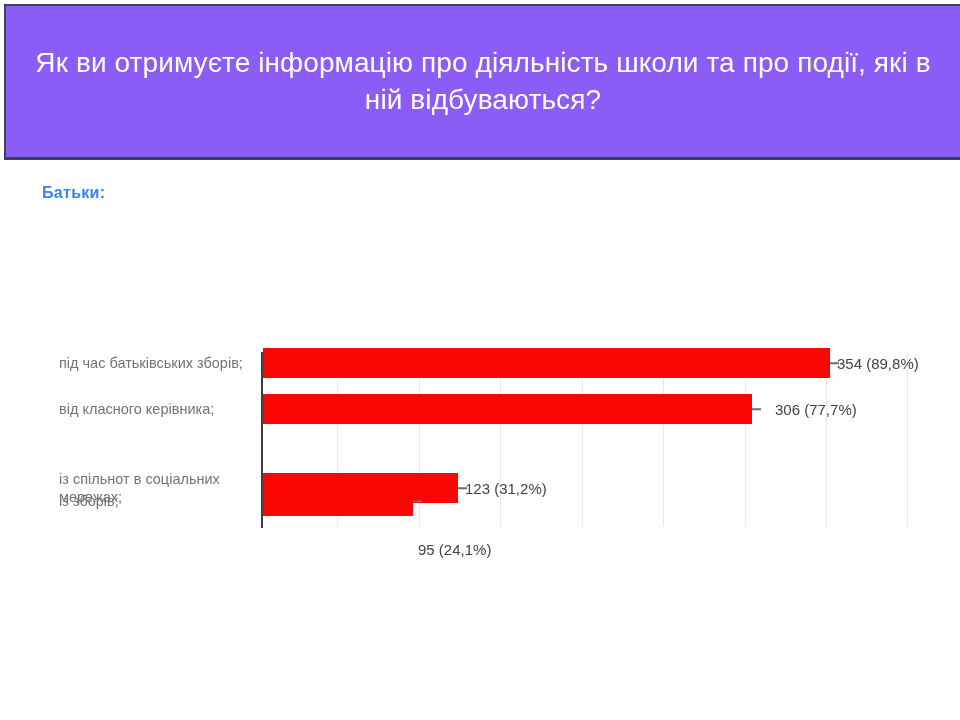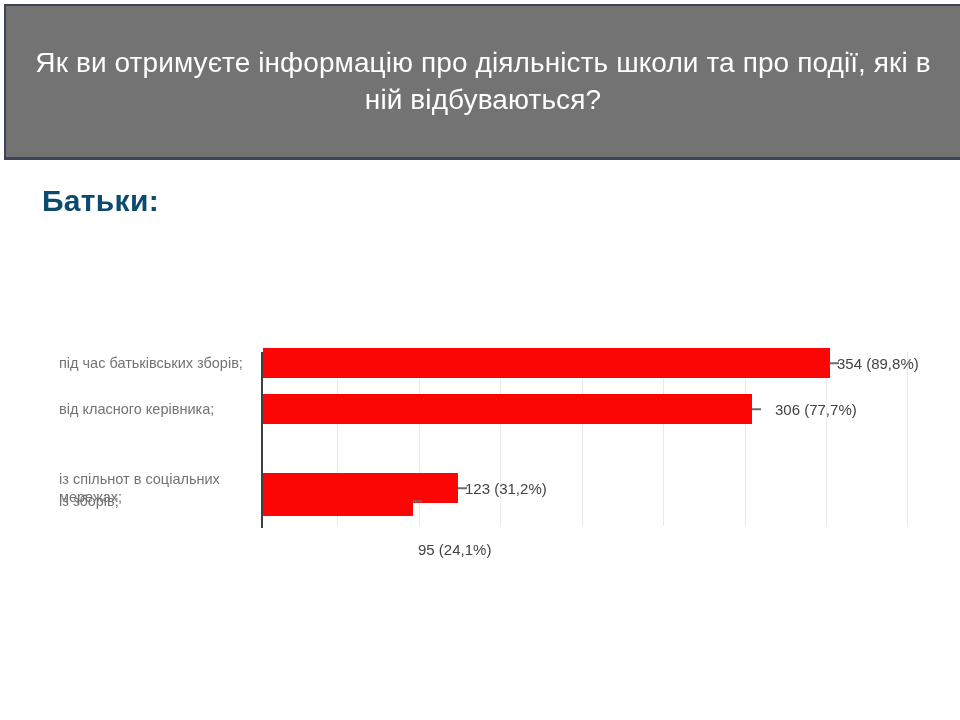--- a/index.html
+++ b/index.html
@@ -15,21 +15,21 @@
     position: relative;
   }
 
   
   #title-banner {
     position: absolute;
     left: 4px;
     top: 4px;
     width: 956px;
     height: 156px;
-    background: #737373;
+    background: #8b5cf6;
     border-top: 2px solid #3c4556;
     border-left: 2px solid #3c4556;
     border-bottom: 3px solid #3c4556;
     box-sizing: border-box;
     display: flex;
     align-items: center;
     justify-content: center;
   }
   #title-text {
     color: #ffffff;
@@ -39,22 +39,22 @@
     width: 900px;
     font-weight: 400;
     letter-spacing: 0.1px;
   }
 
   
   #subheading {
     position: absolute;
     left: 42px;
     top: 184px;
-    color: #0c4a6e;
-    font-size: 30px;
+    color: #3b82f6;
+    font-size: 16px;
     font-weight: bold;
     letter-spacing: 0.3px;
   }
 
   
   #chart {
     position: absolute;
     left: 0px;
     top: 340px;
     width: 960px;

